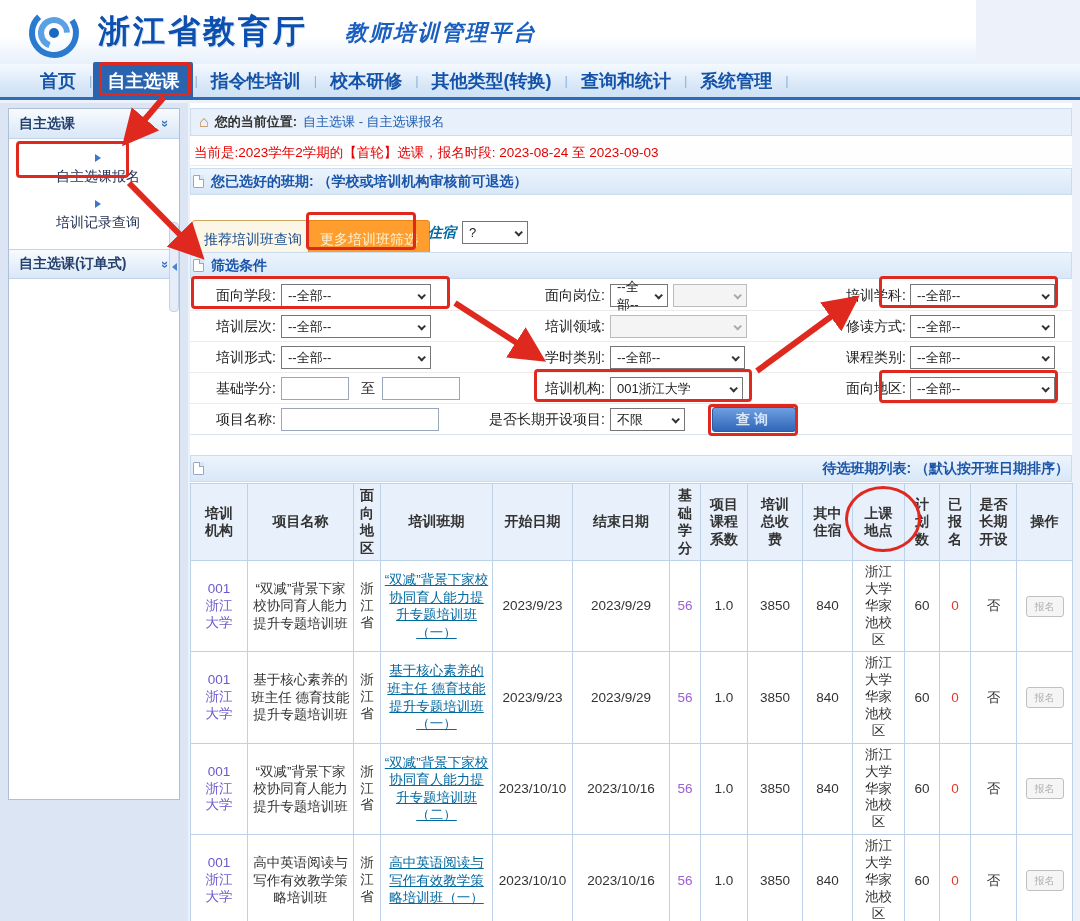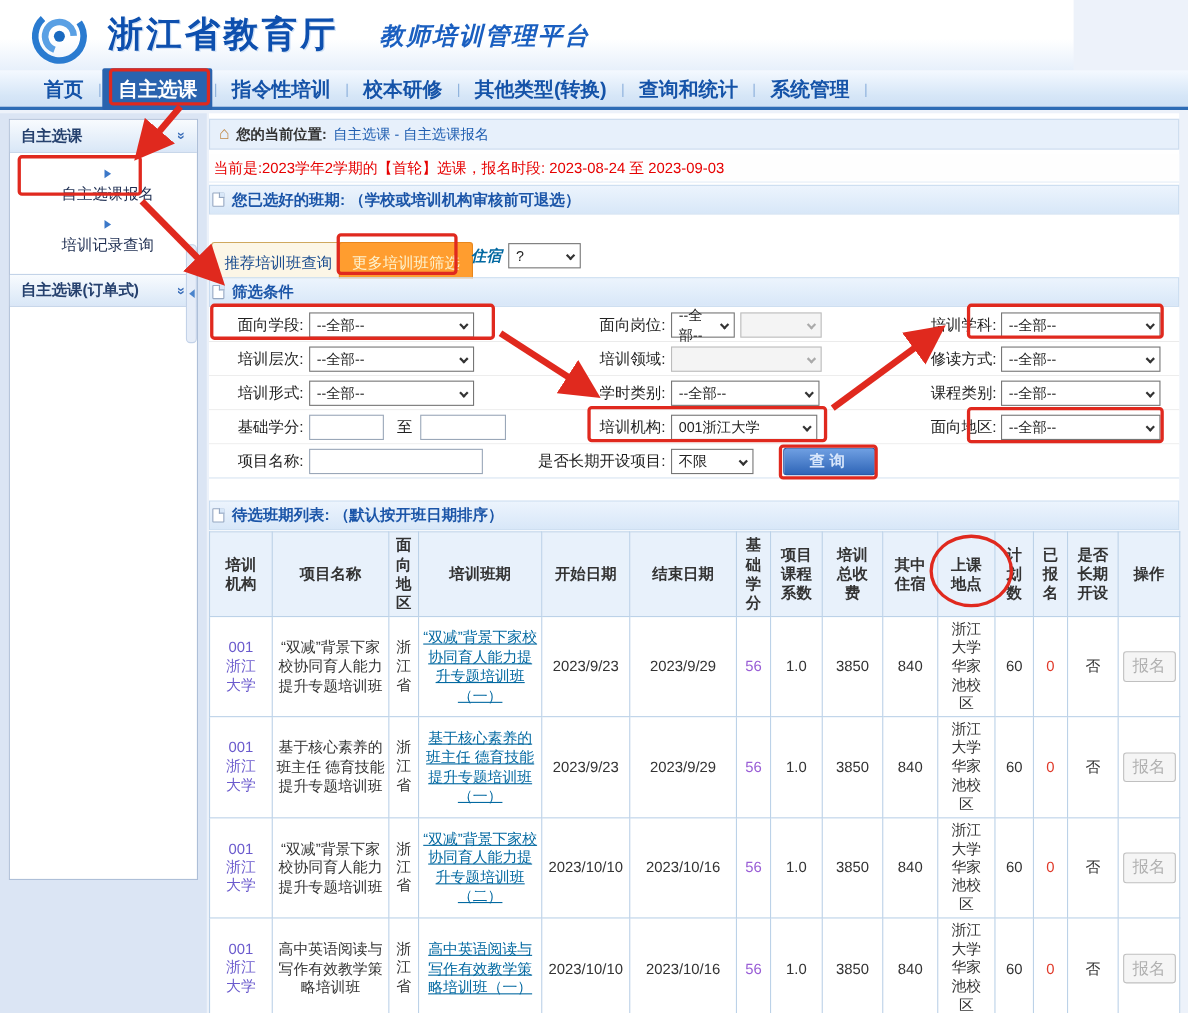--- a/index.html
+++ b/index.html
@@ -61,21 +61,21 @@
   .sec-bar { position:absolute; left:0; width:882px; height:27px;
     background:linear-gradient(#ecf4fd,#d8e7f8); border:1px solid #c9dcf0;
     display:flex; align-items:center; gap:7px; padding:0 2px;
     font-size:14px; font-weight:bold; color:#1b55a8; }
   .doc-icon { width:11px; height:13px; background:#ffffff; border:1px solid #96a8c2;
     border-radius:1px; position:relative; flex:0 0 auto; }
   .doc-icon::after { content:""; position:absolute; right:-1px; top:-1px; width:4px; height:4px;
     background:#d8e7f8; border-left:1px solid #96a8c2; border-bottom:1px solid #96a8c2; }
   #sec-selected { top:65px; }
   #sec-filter { top:149px; }
-  #sec-list { top:352px; }
+  #sec-list { top:352px;justify-content:space-between; }
 
   
   .ftab { position:absolute; top:117px; height:40px; display:flex; align-items:center;
     padding:0 11px; font-size:14px; font-weight:normal; border-radius:3px 3px 0 0; cursor:pointer; }
   .ftab-rec { left:2px; background:#fcf6e6; border:1px solid #cfa85e; color:#1b4d8f; }
   .ftab-more { left:118px; background:#ff9d2f; border:1px solid #e8861c; color:#fdf3cf; }
   .lodging-label { position:absolute; left:238px; top:121px; font-size:14px; font-weight:bold; color:#0369a1;font-style:italic; }
   .lodging-sel { position:absolute; left:272px; top:118px; }
 
   
@@ -113,21 +113,21 @@
     padding:3px 2px; }
   .list-table th { background:#e8f1fb; font-weight:bold; font-size:14px; height:72px; }
   .list-table td { background:#ffffff; height:90px; line-height:1.3; }
   .vstack { display:inline-block; word-break:break-all; line-height:1.25; }
   .vw1 { max-width:15px; } .vw2 { max-width:30px; } .vw3 { max-width:32px; }
   .link-purple { color:#6a5acd; cursor:pointer; }
   .link-session { color:#0369a1; cursor:pointer;text-decoration:underline; }
   .credit { color:#9a5fd6; }
   .enrolled { color:#e03a2a; }
   .apply-btn { display:inline-block; background:#f5f5f5; border:1px solid #c0c0c0; border-radius:3px;
-    color:#b0b0b0; font-size:15px; padding:3px 8px; cursor:not-allowed; }
+    color:#b0b0b0; font-size:10px; padding:3px 8px; cursor:not-allowed; }
 
   
   .rbox { position:absolute; border:3px solid #e0291e; border-radius:4px; z-index:40; pointer-events:none; }
   .rcircle { position:absolute; border:3px solid #e0291e; border-radius:50%; z-index:40; pointer-events:none; }
   .anno-svg { position:absolute; left:0; top:0; z-index:50; pointer-events:none; }
 </style>
 </head>
 <body>
 
 <div id="app">

